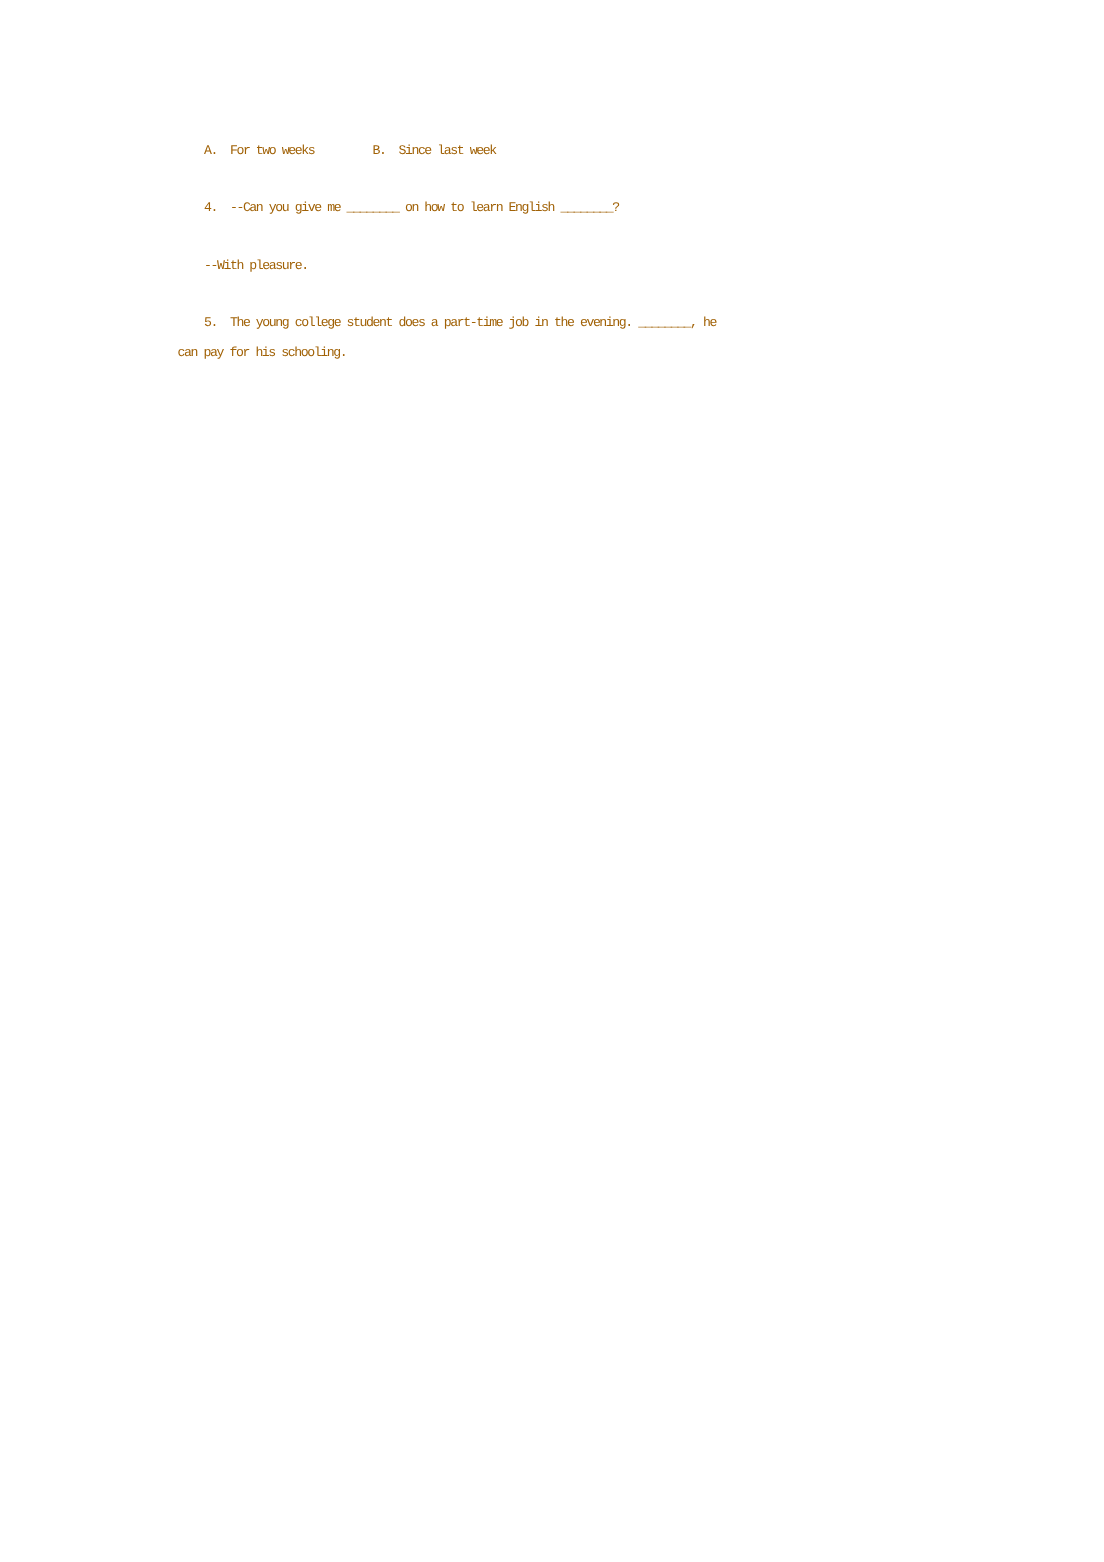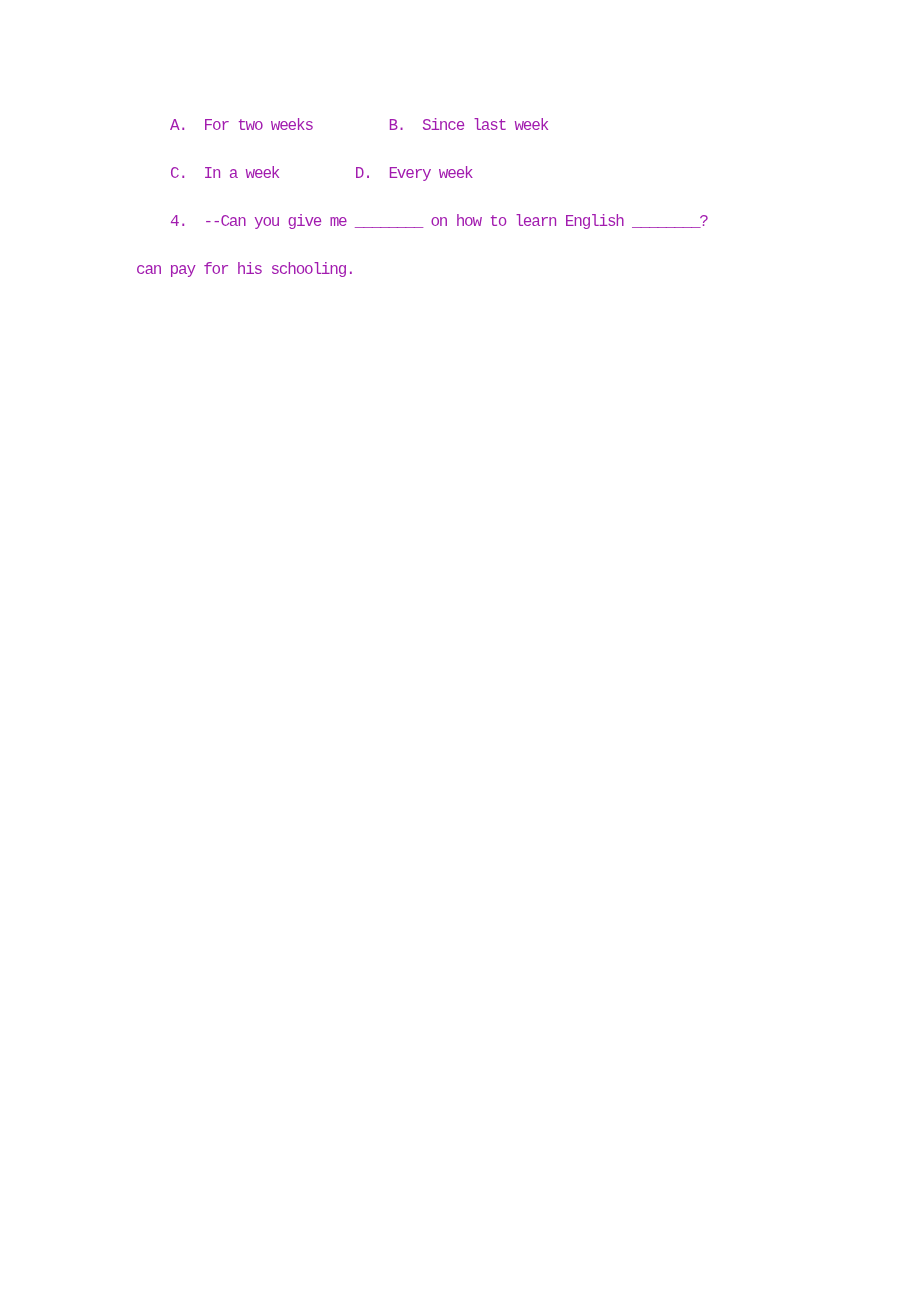--- a/index.html
+++ b/index.html
@@ -16,42 +16,44 @@
   .page {
     position: absolute;
     inset: 0;
     background: #ffffff;
   }
   .doc {
     position: absolute;
     left: 136px;
     top: 114px;
     width: 700px;
-    color: #a21caf;
+    color: #a16207;
     font-family: "Liberation Mono", "DejaVu Sans Mono", monospace;
-    font-size: 16px;
+    font-size: 11px;
     letter-spacing: -1.2px;
   }
   .ln {
     white-space: pre;
     line-height: 25px;
     height: 25px;
     padding-left: 34px;   
     margin: 0 0 23px 0;   
   }
   .ln.para-start-wrapped {
     margin-bottom: 0;     
   }
   .ln.cont {
     padding-left: 0;      
+    margin-left: 12px;
   }
 </style>
 </head>
 <body>
 
 <div class="page">
   <div class="doc">
     <div class="ln">A.  For two weeks         B.  Since last week</div>
-    <div class="ln">C.  In a week         D.  Every week</div>
     <div class="ln">4.  --Can you give me ________ on how to learn English ________?</div>
+    <div class="ln">--With pleasure.</div>
+    <div class="ln para-start-wrapped">5.  The young college student does a part-time job in the evening. ________, he</div>
     <div class="ln cont">can pay for his schooling.</div>
   </div>
 </div>
 
 </body></html>

